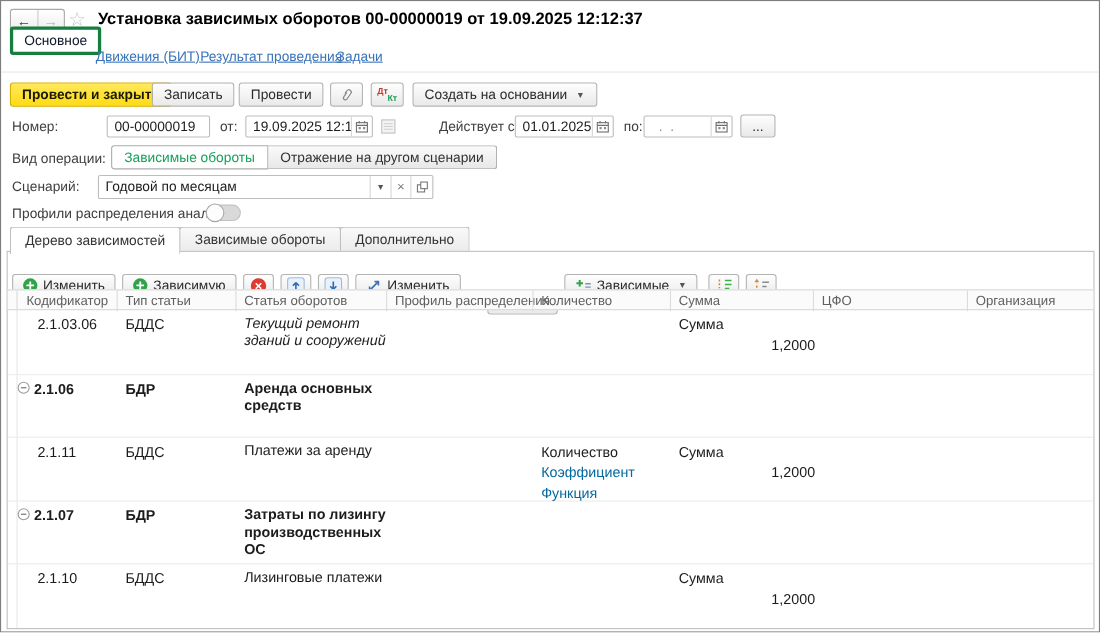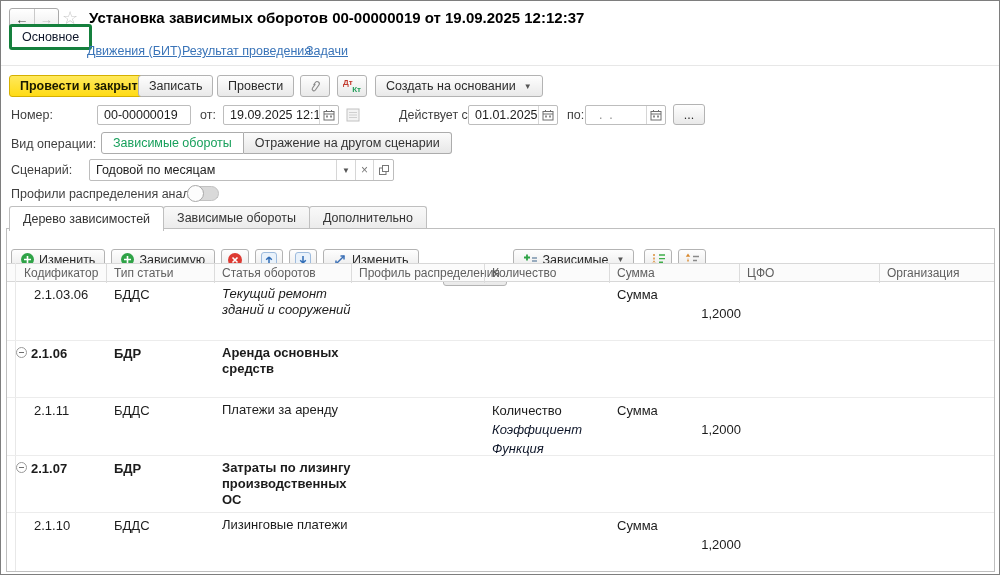--- a/index.html
+++ b/index.html
@@ -70,21 +70,21 @@
   .col-h{position:absolute;top:2px;font-size:12px;color:#606060;white-space:nowrap;}
   .vsep{position:absolute;top:0;width:1px;background:#dcdcdc;}
   .vsep.hdr{height:19px;}
   .marker-line{position:absolute;left:8px;top:34px;bottom:0;width:1px;background:#e8e8e8;}
 
   .grid-body{position:absolute;left:0;right:0;top:53px;bottom:0;font-size:13px;}
   .grow{position:relative;border-bottom:1px solid #ececec;box-sizing:border-box;}
   .grow.bold .cell{font-weight:700;}
   .cell{position:absolute;white-space:nowrap;color:#1c1c1c;}
   .cell.wrap{white-space:normal;width:130px;line-height:16px;}
-  .cell.sub{color:#0f172a;font-style:italic;font-weight:400 !important;}
+  .cell.sub{color:#0369a1;font-weight:400 !important;}
   .cell.num{width:124px;text-align:right;}
   .expander{position:absolute;left:9px;top:6px;width:11px;height:11px;border:1px solid #9a9a9a;border-radius:50%;box-sizing:border-box;background:#fff;cursor:pointer;}
   .expander::after{content:"";position:absolute;left:2px;right:2px;top:4px;height:1px;background:#6e6e6e;}
 
   svg{display:block;}
 </style>
 </head>
 <body>
 
 <div class="window">

